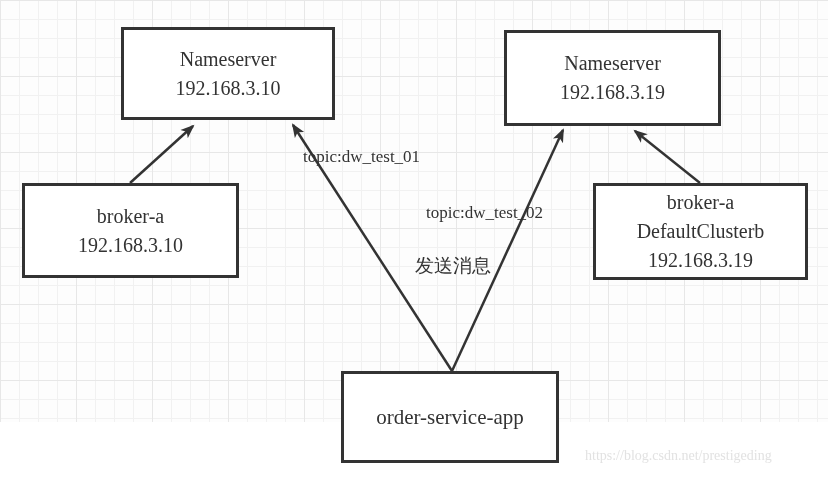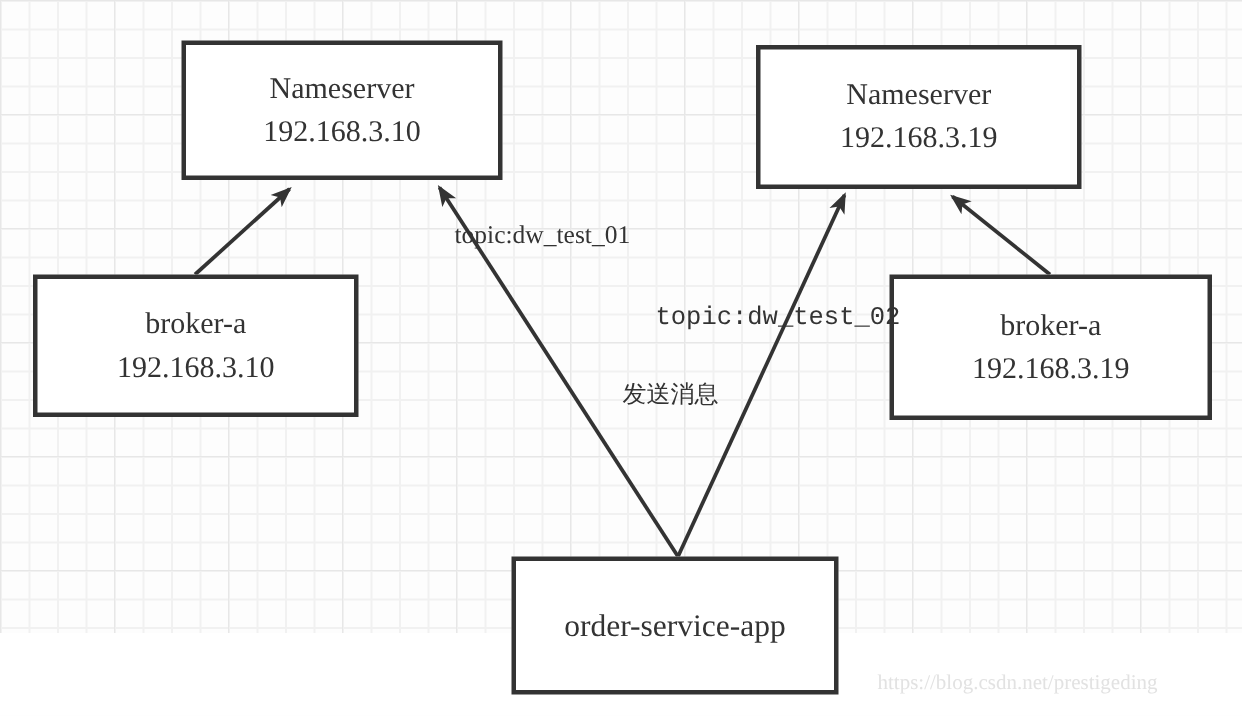--- a/index.html
+++ b/index.html
@@ -49,21 +49,21 @@
   #node-broker-b     { left: 593px; top: 183px; width: 215px; height: 97px; }
   #node-order-app    { left: 341px; top: 371px; width: 218px; height: 92px; font-size: 21px; text-align: right; }
   .edge-label {
     position: absolute;
     color: #333333;
     font-size: 17px;
     white-space: nowrap;
     margin-left: 16px;
   }
   .edge-label.cjk {
-    font-size: 16px;
+    font-size: 19px;
     font-family: Liberation Sans, sans-serif;
   }
   .watermark {
     position: absolute;
     left: 585px;
     top: 448px;
     color: #e2e2e2;
     font-size: 14px;
     font-family: Liberation Serif, serif;
     white-space: nowrap;
@@ -96,28 +96,29 @@
     <div>192.168.3.19</div>
   </div>
 
   <div class="node" id="node-broker-a">
     <div>broker-a</div>
     <div>192.168.3.10</div>
   </div>
 
   <div class="node" id="node-broker-b">
     <div>broker-a</div>
+    <div>DefaultClusterb</div>
     <div>192.168.3.19</div>
   </div>
 
   <div class="node" id="node-order-app">
     <div>order-service-app</div>
   </div>
 
   <div class="edge-label" style="left:287px; top:147px;">topic:dw_test_01</div>
 
-  <div class="edge-label" style="left:421px; top:203px;font-family:Liberation Mono, monospace;">topic:dw_test_02</div>
+  <div class="edge-label" style="left:410px; top:203px;">topic:dw_test_02</div>
 
   <div class="edge-label cjk" style="left:399px; top:253px;">发送消息</div>
 
   <div class="watermark">https://blog.csdn.net/prestigeding</div>
 
 </div>
 
 </body></html>

